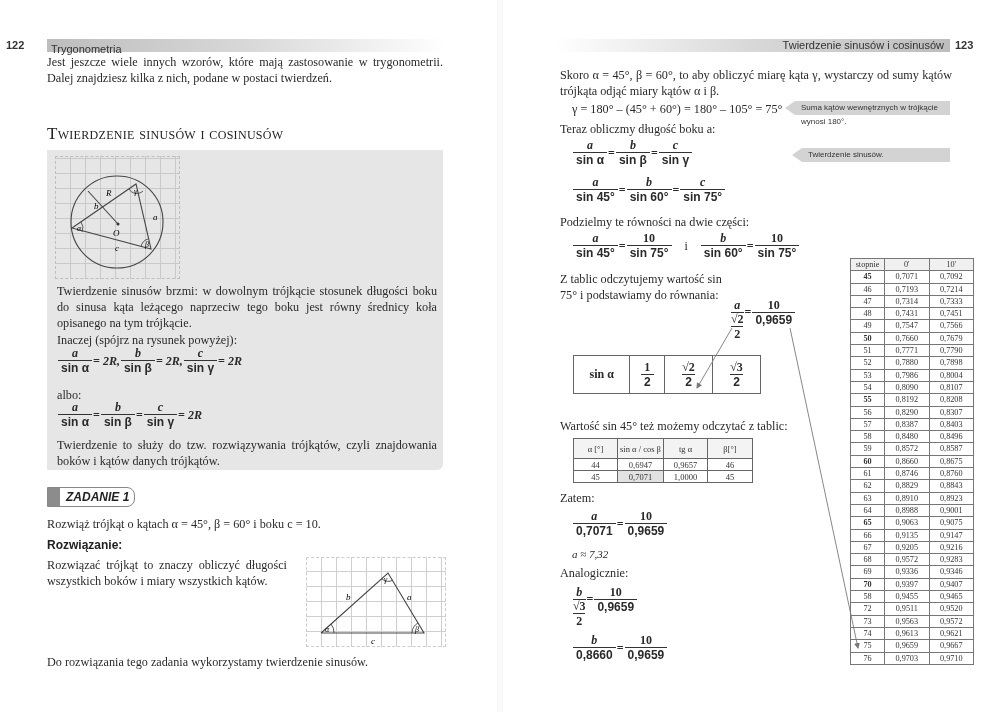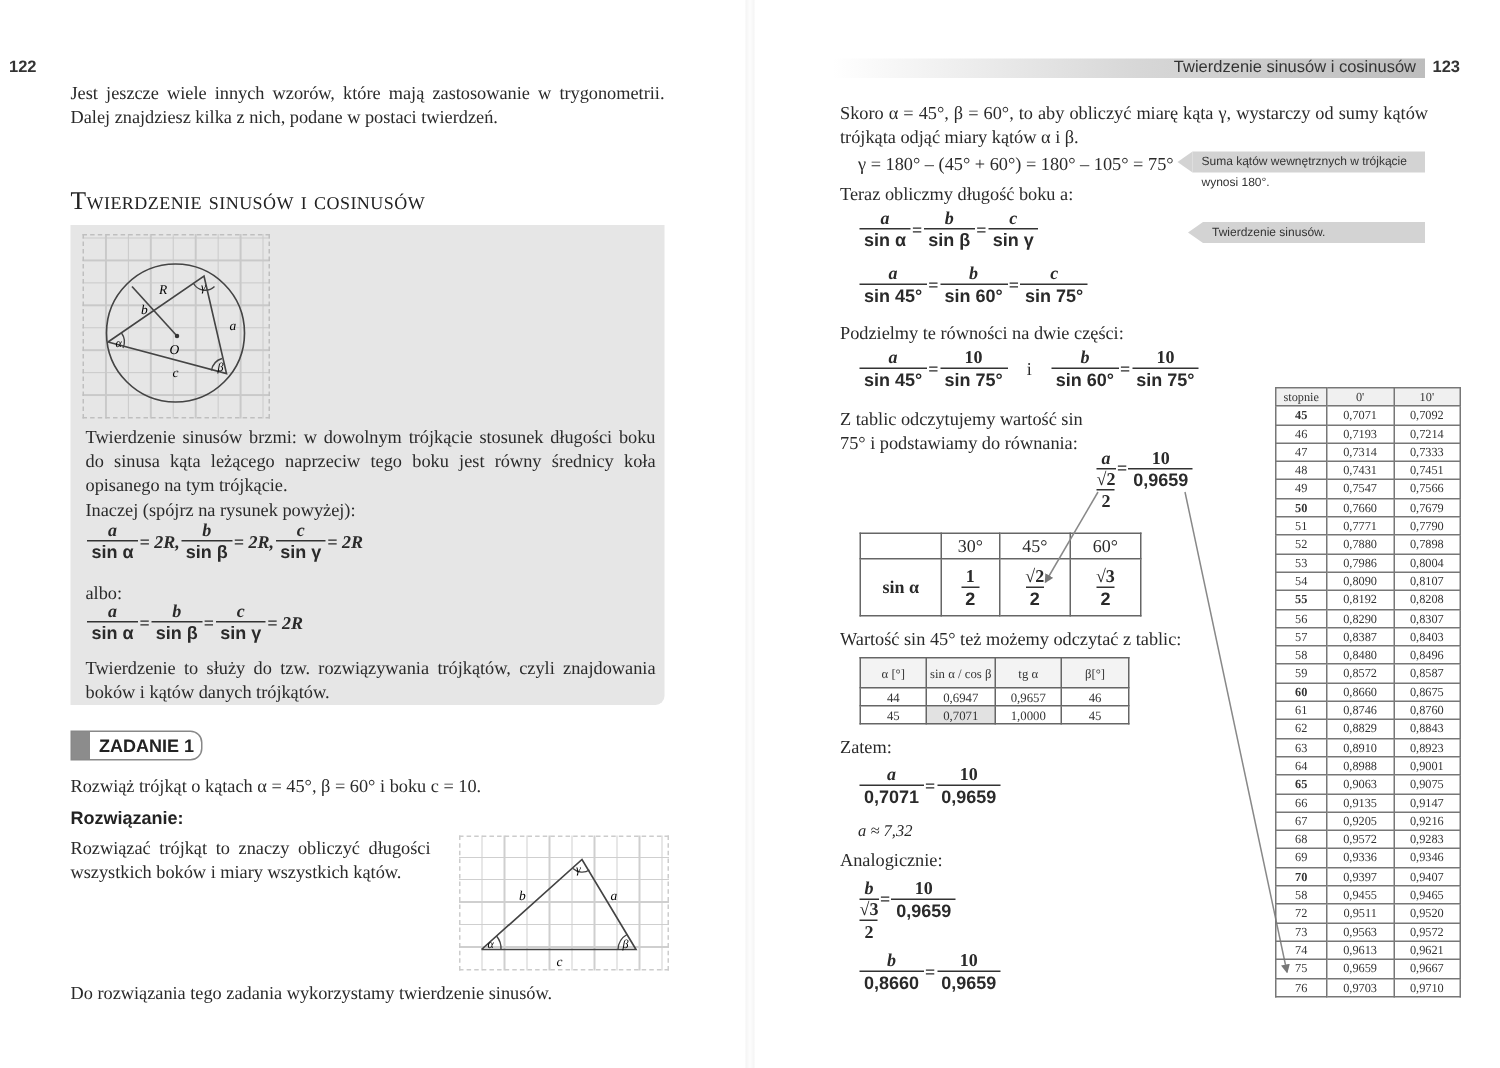--- a/index.html
+++ b/index.html
@@ -26,40 +26,43 @@
 
   
   .frac { display: inline-flex; flex-direction: column; align-items: center; vertical-align: middle; margin: 0 1px; }
   .frac .num { padding: 0 3px; font-weight: bold; font-style: italic; font-size: 12px; line-height: 13px; }
   .frac .num.up { font-style: normal; }
   .frac .den { padding: 0 3px; border-top: 1px solid #333; font-weight: bold; font-size: 12px; line-height: 14px; font-family: "Liberation Sans", sans-serif; }
   .eq { font-weight: bold; font-size: 12px; vertical-align: middle; }
   .formula { font-size: 12px; display: flex; align-items: center; white-space: nowrap; }
   .bold-it { font-weight: bold; font-style: italic; }
 
-  .zadanie { left: 47px; top: 487px; height: 20px; width: 88px; border: 1px solid #888; border-radius: 0 8px 8px 0; background: #fff; }
+  .zadanie { left: 47px; top: 487px; height: 20px; width: 88px; border: 1px solid #888; border-radius: 0 8px 8px 0; background: #fff; font-style: italic; }
   .zadanie .tab { position: absolute; left: 0; top: 0; width: 12px; height: 18px; background: #8c8c8c; }
   .zadanie .lbl { position: absolute; left: 18px; top: 2px; font-family: "Liberation Sans", sans-serif; font-weight: bold; font-size: 12px; color: #222; }
 
   .note { height: 14px; background: #d3d3d3; font-family: "Liberation Sans", sans-serif; font-size: 8px; line-height: 14px; color: #333; padding-left: 6px; }
   .note::before { content: ""; position: absolute; left: -10px; top: 0; border-right: 10px solid #d3d3d3; border-top: 7px solid transparent; border-bottom: 7px solid transparent; }
 
   table { border-collapse: collapse; }
   .sin-table td { border: 1.5px solid #666; text-align: center; font-size: 12px; }
   .tg-table td { border: 1px solid #666; text-align: center; font-size: 8.5px; color: #333; line-height: 10px; }
   .deg-table td { border: 1px solid #777; text-align: center; font-size: 8.2px; line-height: 11.3px; color: #333; padding: 0; }
   .deg-table td.b { font-weight: bold; }
 </style>
 </head>
 <body>
 
 <div class="gutter"></div>
 
 <div class="page page-left">
   <span class="abs hdr-num" style="left:6px;top:39px;">122</span>
+  <div class="abs hdr-bar-left">
+    <span class="hdr-text" style="padding-left:4px;">Trygonometria</span>
+  </div>
 
   <p class="abs txt justify" style="left:47px;top:54px;width:396px;">Jest jeszcze wiele innych wzorów, które mają zastosowanie w trygonometrii. Dalej znajdziesz kilka z nich, podane w postaci twierdzeń.</p>
 
   <h2 class="abs section-title" style="left:47px;top:124px;">Twierdzenie sinusów i cosinusów</h2>
 
   <div class="abs theorem-box">
 
     <div class="abs" style="left:8px;top:6px;width:125px;height:123px;border:1px dashed #bbb;background-image:repeating-linear-gradient(0deg, transparent 0 14px, #c6c6c6 14px 15px),repeating-linear-gradient(90deg, transparent 0 14px, #c6c6c6 14px 15px);opacity:0.9;"></div>
     <svg class="abs" style="left:8px;top:6px;" width="125" height="123">
       <circle cx="62" cy="66" r="46" fill="none" stroke="#444" stroke-width="1.1"></circle>
@@ -229,26 +232,20 @@
     </span>
     <span class="eq" style="align-self:flex-start;margin-top:6px;">=</span>
     <span class="frac" style="align-self:flex-start;">
         <span class="num up">10</span>
         <span class="den">0,9659</span>
       </span>
   </div>
 
   <table class="abs sin-table" style="left:73px;top:355px;width:188px;">
     <tbody>
-        <tr style="height:17px;">
-      <td style="width:54px;"></td>
-      <td>30°</td>
-      <td>45°</td>
-      <td>60°</td>
-    </tr>
     <tr style="height:38px;">
       <td style="font-weight:bold;">sin α</td>
       <td><span class="frac">
               <span class="num up">1</span>
               <span class="den">2</span>
             </span></td>
       <td><span class="frac">
               <span class="num up">√2</span>
               <span class="den">2</span>
             </span></td>

